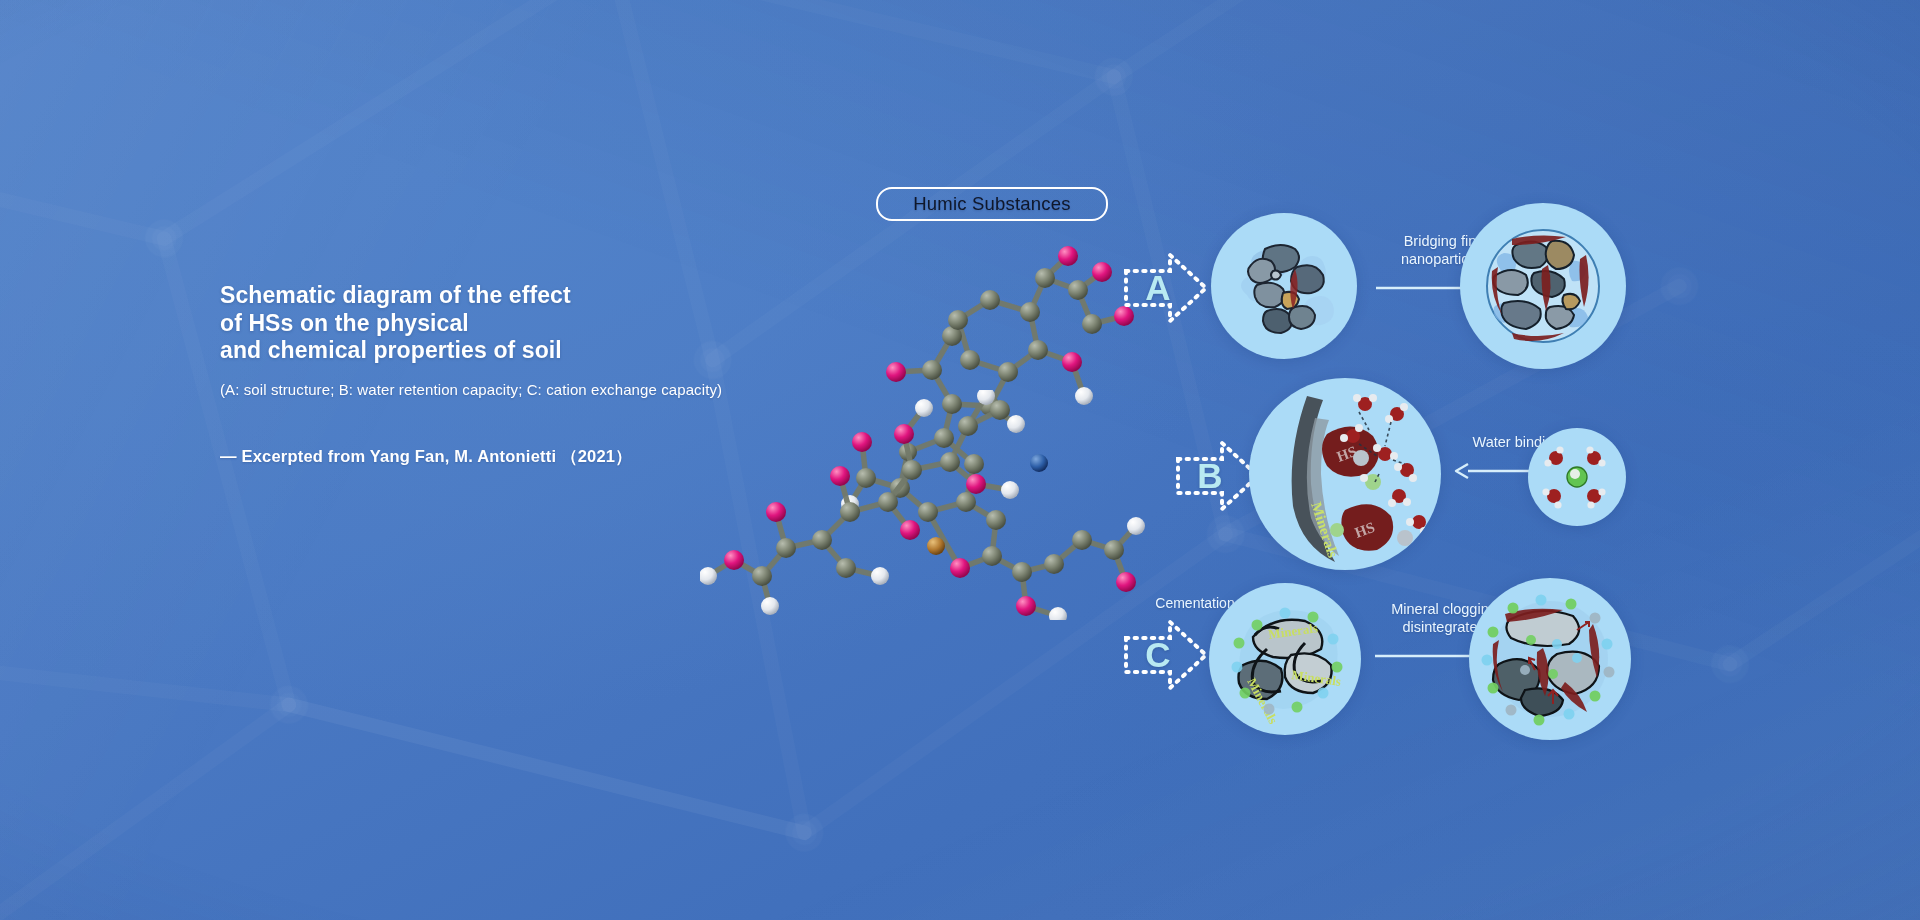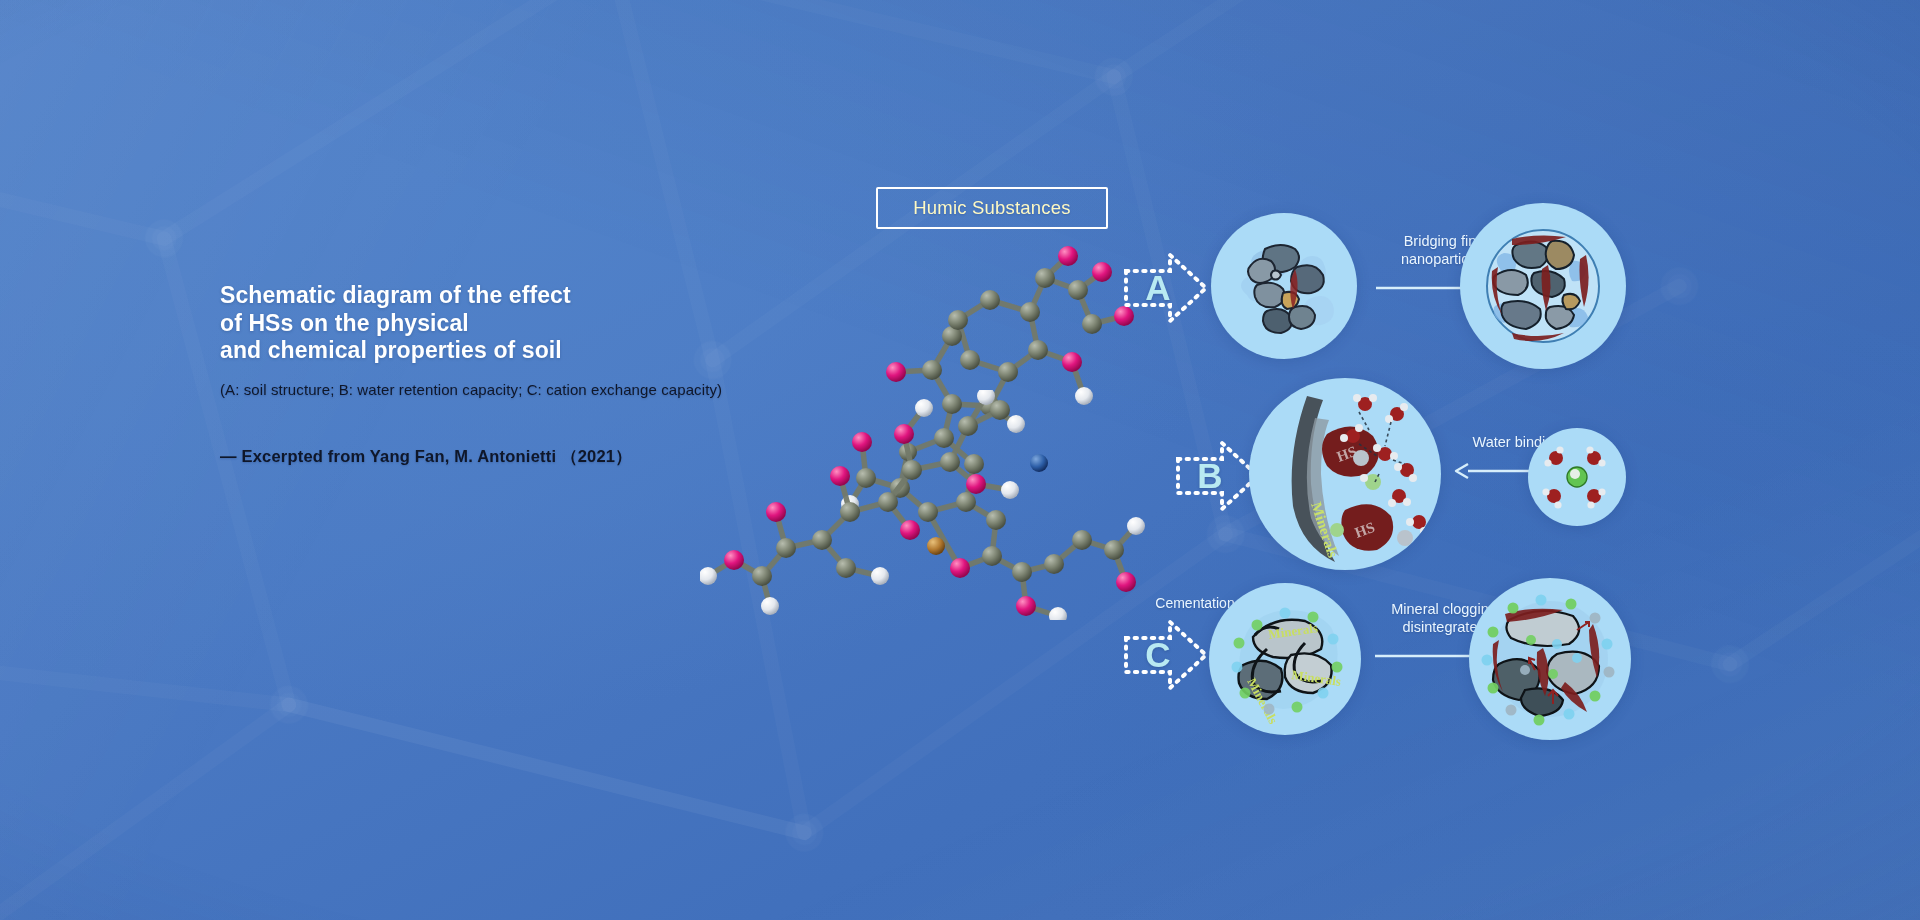--- a/index.html
+++ b/index.html
@@ -39,43 +39,43 @@
     color:#ffffff;
     font-size:23px;
     font-weight:700;
     line-height:1.20;
     letter-spacing:.1px;
     text-shadow:0 1px 3px rgba(20,45,95,.28);
     white-space:pre-line;
   }
   .subtitle{
     margin-top:16px;
-    color:#0f172a;
+    color:#ffffff;
     font-size:15px;
     font-weight:400;
     letter-spacing:.1px;
     text-shadow:0 1px 2px rgba(20,45,95,.25);
   }
   .attrib{
     margin-top:48px;
-    color:#0f172a;
+    color:#ffffff;
     font-size:16.5px;
     font-weight:700;
     letter-spacing:.2px;
     text-shadow:0 1px 2px rgba(20,45,95,.25);
   }
 
   
   .pill{
     position:absolute; left:876px; top:187px;
-    width:232px; height:42px;
+    width:232px; height:34px;
     border:2px solid #ffffff;
-    border-radius:2px;
+    border-radius:16px;
     display:flex; align-items:center; justify-content:center;
-    color:#fef9c3; font-size:18.5px; letter-spacing:.2px;
+    color:#0f172a; font-size:18.5px; letter-spacing:.2px;
     text-shadow:0 1px 2px rgba(20,45,95,.22);
   }
 
   
   .stage{ position:absolute; left:0; top:0; width:1920px; height:920px; }
   .stage > *{ position:absolute; }
 
   
   .dash-arrow{ width:88px; height:78px; }
   .dash-arrow .letter{

